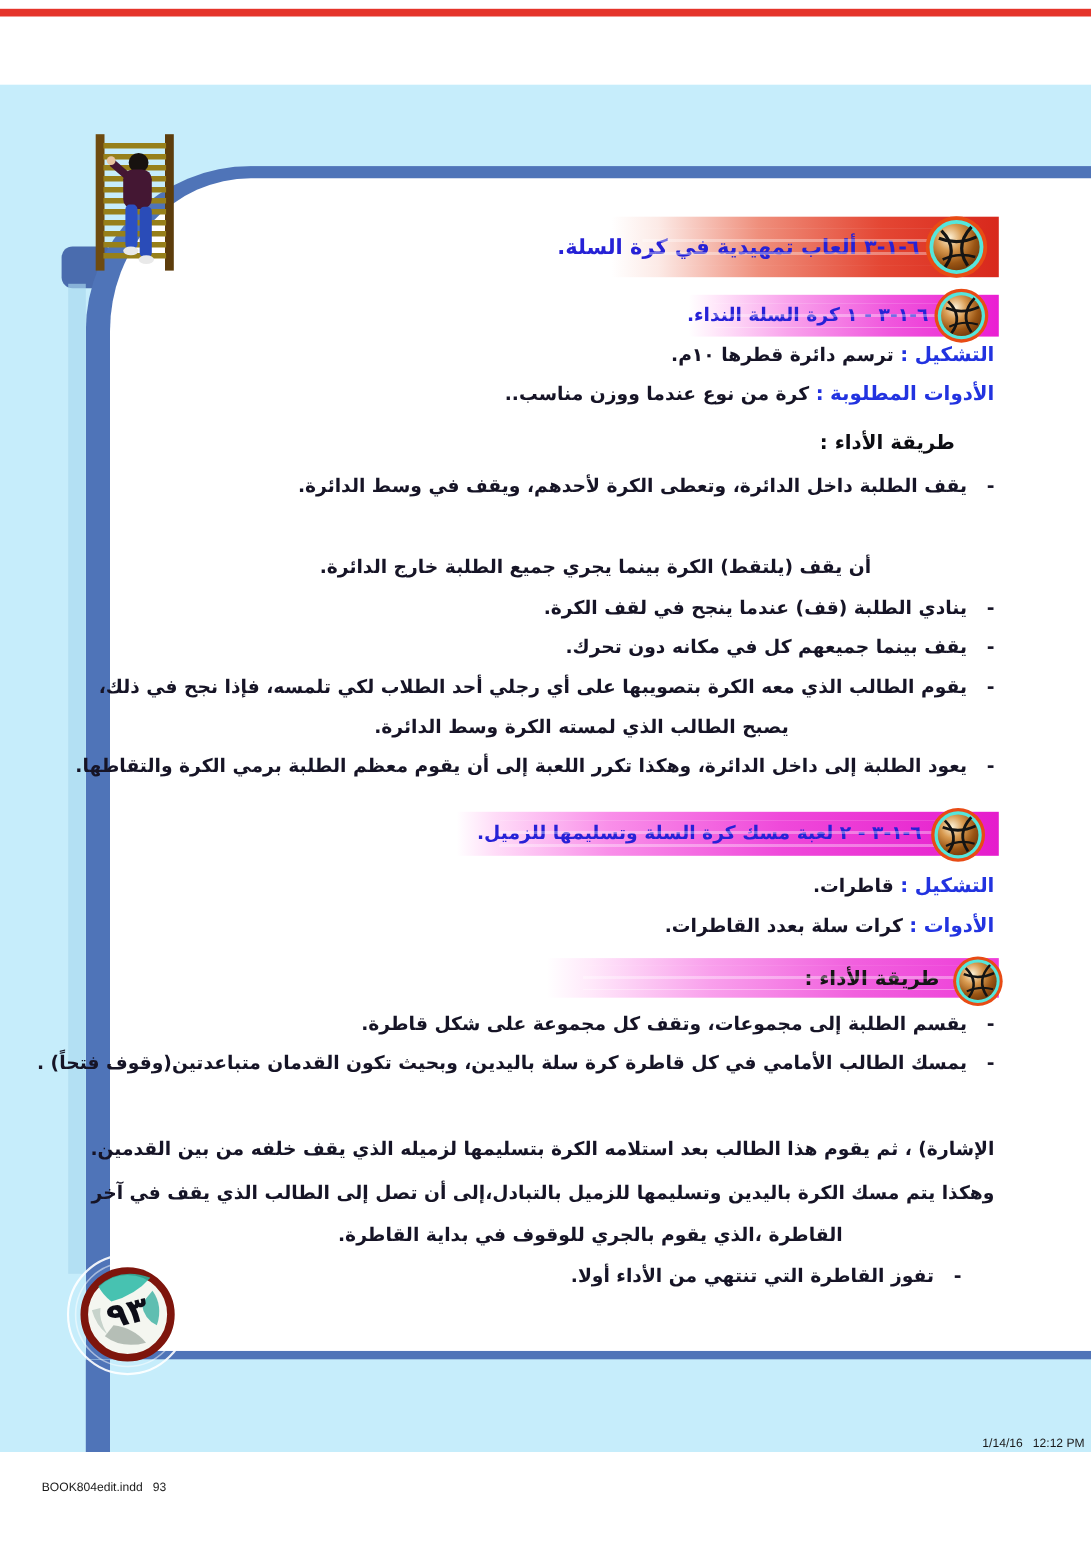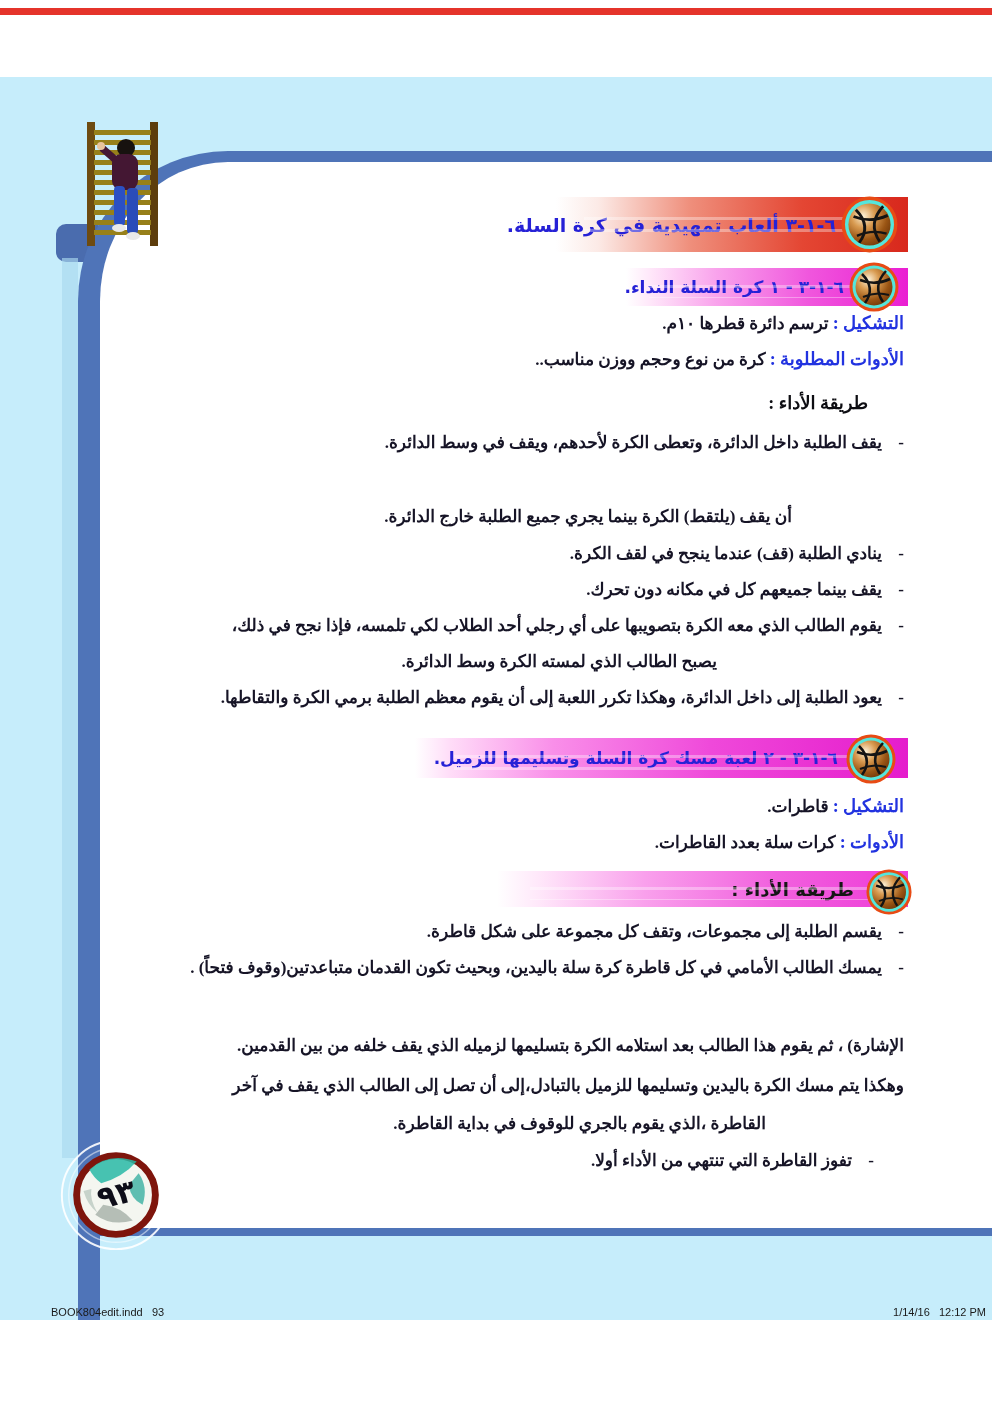--- a/index.html
+++ b/index.html
@@ -28,33 +28,33 @@
   .hbar3 .ht{color:#2621d6;font-size:17px;margin-right:70px;}
   .hbar4{left:497px;top:871px;width:411px;height:36px;
          background:linear-gradient(to left,#ee3cd8 0%,#f160de 32%,#f9a0ec 64%,#ffe8fa 90%,#ffffff 100%);}
   .hbar4 .ht{color:#151515;font-size:18px;margin-right:54px;}
   .hbar::before{content:"";position:absolute;left:8%;top:20%;width:84%;height:60%;
          background:repeating-linear-gradient(180deg,transparent 0 9px,rgba(255,255,255,.35) 9px 12px);
          pointer-events:none;}
   .ball{position:absolute;}
   
   .line{position:absolute;right:88px;direction:rtl;white-space:nowrap;
-        font-size:17px;font-weight:700;color:#161426;font-family:Liberation Serif, serif;}
+        font-size:17px;font-weight:700;color:#161426;}
   .lbl{color:#2233e0;font-size:18px;}
   .method{color:#0d0d12;font-size:18px;}
   .dash{margin-left:12px;}
   
   .badge-wrap{position:absolute;left:52px;top:1130px;width:128px;height:128px;}
   .badge-num{position:absolute;left:52px;top:1130px;width:128px;height:128px;display:flex;
              align-items:center;justify-content:center;font-size:31px;font-weight:bold;color:#0d0d18;
              transform:rotate(-14deg);}
   
   .footer{position:absolute;top:1306px;font-size:11px;color:#1a1a1a;white-space:pre;
           font-family:"Liberation Sans","DejaVu Sans",sans-serif;}
-  .footer.l{left:51px;} .footer.r{right:6px;}
+  .footer.l{left:38px;margin-top:40px;} .footer.r{right:6px;}
   svg{display:block;}
 </style>
 </head>
 <body>
 
 <div class="page">
 
   <svg width="0" height="0" aria-hidden="true">
     <defs>
       <radialGradient id="ballGrad" cx="35%" cy="30%" r="80%">
@@ -125,21 +125,21 @@
     </svg>
 
   <div class="line" style="top:312px">
     <span class="lbl">التشكيل</span>
     <span class="lbl">:</span>
     <span>ترسم دائرة قطرها ١٠م.</span>
   </div>
   <div class="line" style="top:348px">
     <span class="lbl">الأدوات المطلوبة</span>
     <span class="lbl">:</span>
-    <span>كرة من نوع وحجم ووزن مناسب..</span>
+    <span>كرة من نوع عندما ووزن مناسب..</span>
   </div>
   <div class="line method" style="top:392px;right:124px">طريقة الأداء :</div>
 
   <div class="line" style="top:432px">
     <span class="dash">-</span>
     <span>يقف الطلبة داخل الدائرة، وتعطى الكرة لأحدهم، ويقف في وسط الدائرة.</span>
   </div>
   <div class="line" style="top:506px;right:200px">
     <span>أن يقف (يلتقط) الكرة بينما يجري جميع الطلبة خارج الدائرة.</span>
   </div>

